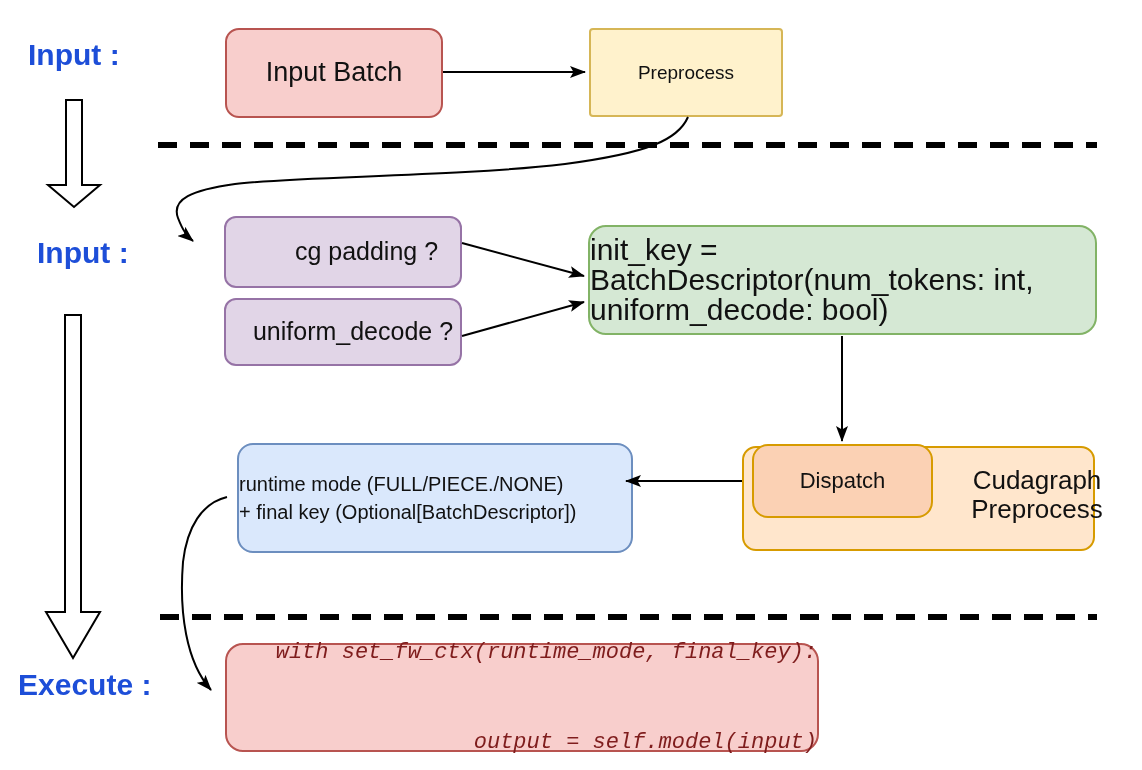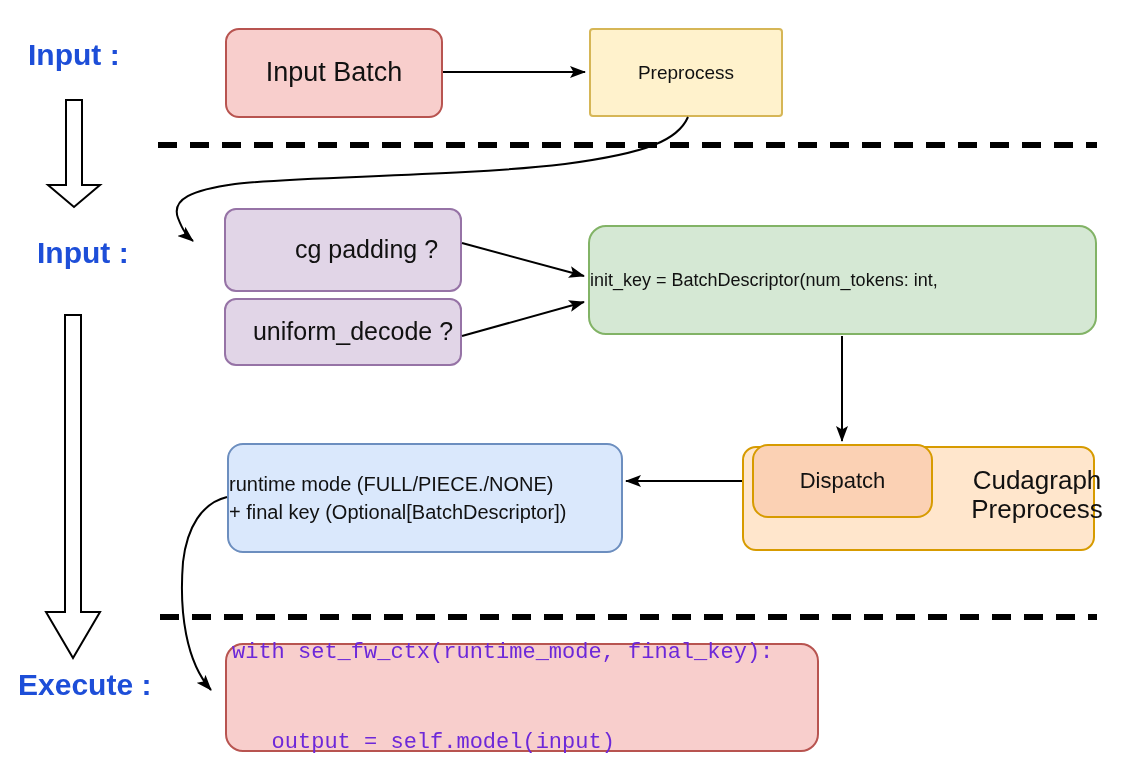--- a/index.html
+++ b/index.html
@@ -17,22 +17,22 @@
   .fill-red{background:#f8cecc;border-color:#b85450;}
   .fill-yellow{background:#fff2cc;border-color:#d6b656;}
   .fill-purple{background:#e1d5e7;border-color:#9673a6;}
   .fill-green{background:#d5e8d4;border-color:#82b366;}
   .fill-blue{background:#dae8fc;border-color:#6c8ebf;}
   .fill-orange-light{background:#ffe6cc;border-color:#d79b00;}
   .fill-orange-dark{background:#fbd1b4;border-color:#d79b00;}
   .svg-layer{position:absolute;left:0;top:0;width:1142px;height:770px;pointer-events:none;}
   .code{
     font-family:"Liberation Mono","DejaVu Sans Mono",monospace;
-    font-size:22px;line-height:30px;color:#6d28d9;white-space:pre;
-    justify-content:flex-start;text-align:left;padding-left:5px;
+    font-size:22px;line-height:30px;color:#7f1d1d;white-space:pre;
+    justify-content:flex-start;text-align:right;padding-left:5px;font-style:italic;
   }
   .cud-label{
     position:absolute;text-align:center;font-size:26px;line-height:29px;color:#111;
   }
 </style>
 </head>
 <body>
 
 <div class="canvas">
 
@@ -41,44 +41,45 @@
   <div class="stage-label" style="left:18px;top:668px;">Execute :</div>
 
   <div class="node fill-red" style="left:225px;top:28px;width:218px;height:90px;border-radius:14px;font-size:27px;">
     <span>Input Batch</span>
   </div>
 
   <div class="node fill-yellow" style="left:589px;top:28px;width:194px;height:89px;border-radius:4px;font-size:19px;">
     <span>Preprocess</span>
   </div>
 
-  <div class="node fill-purple" style="left:224px;top:208px;width:238px;height:84px;border-radius:12px;font-size:25px;padding-left:47px;">
+  <div class="node fill-purple" style="left:224px;top:216px;width:238px;height:72px;border-radius:12px;font-size:25px;padding-left:47px;">
     <span>cg padding ?</span>
   </div>
 
   <div class="node fill-purple" style="left:224px;top:298px;width:238px;height:68px;border-radius:12px;font-size:25px;padding-left:20px;">
     <span>uniform_decode ?</span>
   </div>
 
-  <div class="node fill-green" style="left:588px;top:225px;width:509px;height:110px;border-radius:18px;font-size:18px;line-height:30px;">
+  <div class="node fill-green" style="left:588px;top:225px;width:509px;height:110px;border-radius:18px;font-size:30px;line-height:30px;">
     <div class="lines">
       <div>init_key = BatchDescriptor(num_tokens: int,</div>
+      <div>uniform_decode: bool)</div>
     </div>
   </div>
 
   <div class="node fill-orange-light" style="left:742px;top:446px;width:353px;height:105px;border-radius:14px;"></div>
   <div class="cud-label" style="left:933px;top:466px;width:162px;padding-left:23px;">
     <div>Cudagraph</div>
     <div>Preprocess</div>
   </div>
   <div class="node fill-orange-dark" style="left:752px;top:444px;width:181px;height:74px;border-radius:16px;font-size:22px;">
     <span>Dispatch</span>
   </div>
 
-  <div class="node fill-blue" style="left:227px;top:443px;width:396px;height:110px;border-radius:16px;font-size:20px;line-height:28px;">
+  <div class="node fill-blue" style="left:237px;top:443px;width:396px;height:110px;border-radius:16px;font-size:20px;line-height:28px;">
     <div class="lines">
       <div>runtime mode (FULL/PIECE./NONE)</div>
       <div>+ final key (Optional[BatchDescriptor])</div>
     </div>
   </div>
 
   <div class="node fill-red code" style="left:225px;top:643px;width:594px;height:109px;border-radius:18px;">
     <div class="lines">
       <div>with set_fw_ctx(runtime_mode, final_key):</div>
       <div>   output = self.model(input)</div>

